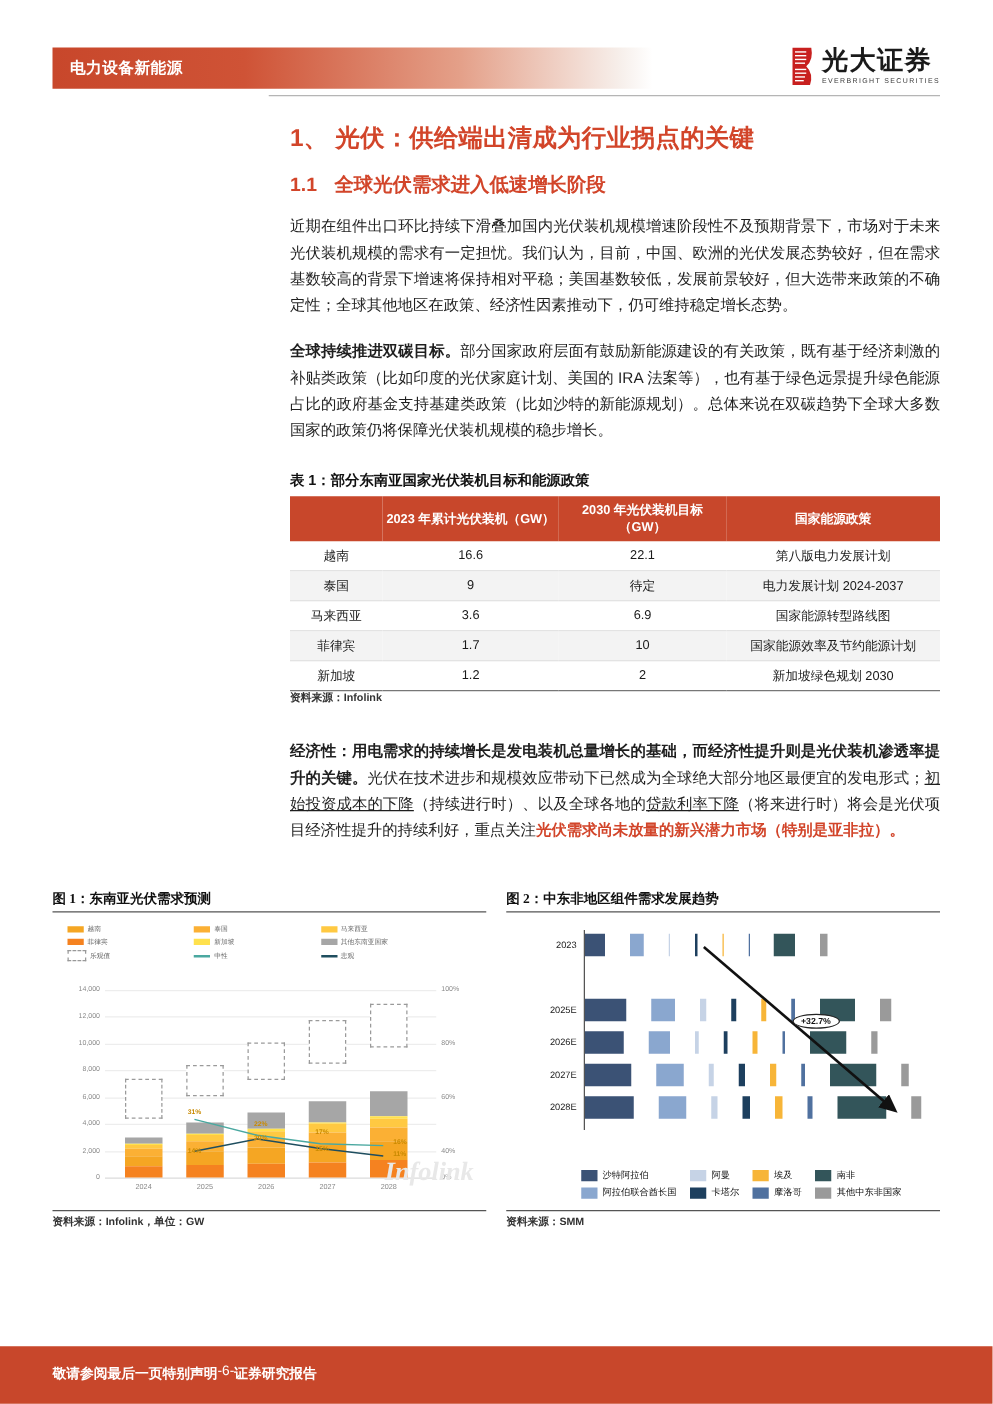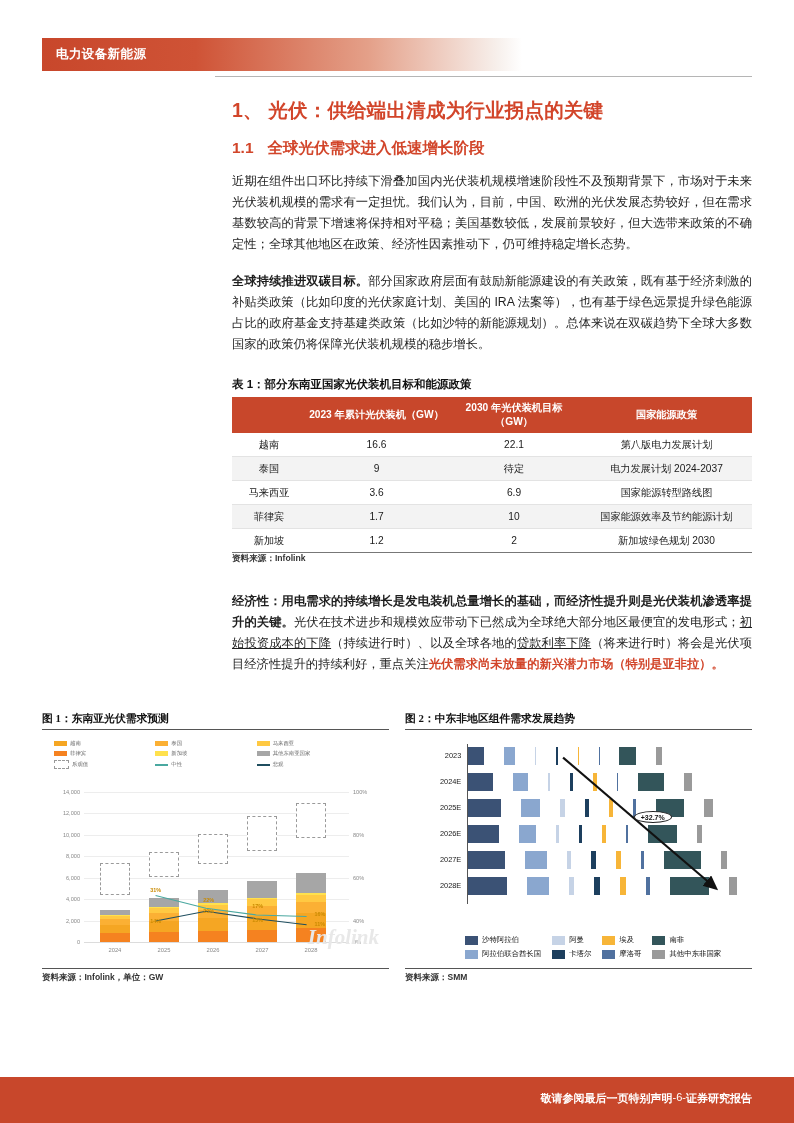--- a/index.html
+++ b/index.html
@@ -323,32 +323,53 @@
     bottom: 0;
     height: 46px;
     background: #c8472b;
     color: #ffffff;
   }
   .footer-inner {
     position: absolute;
     left: 42px; right: 42px;
     top: 14px;
     display: flex;
-    justify-content: flex-end;
+    justify-content: flex-start;
     font-size: 11px;
     font-weight: bold;
   }
   .footer-pg { font-weight: normal; }
 </style>
 </head>
 <body>
 
 <div class="header">
   <div class="header-band">
     <span class="header-band-label">电力设备新能源</span>
+  </div>
+  <div class="logo-wrap">
+    <span class="logo-mark">
+      <svg width="19" height="30" viewBox="0 0 19 30" xmlns="http://www.w3.org/2000/svg">
+        <path d="M2 0 H17 Q19 10 13 15 Q19 21 16 30 H2 Z" fill="#c8201f"></path>
+        <g fill="#ffffff">
+          <rect x="4" y="3" width="9" height="1.1"></rect>
+          <rect x="4" y="6" width="9" height="1.1"></rect>
+          <rect x="4" y="9" width="9" height="1.1"></rect>
+          <rect x="4" y="12" width="8" height="1.1"></rect>
+          <rect x="4" y="17" width="9" height="1.1"></rect>
+          <rect x="4" y="20" width="9" height="1.1"></rect>
+          <rect x="4" y="23" width="8" height="1.1"></rect>
+          <rect x="4" y="26" width="7" height="1.1"></rect>
+        </g>
+      </svg>
+    </span>
+    <span>
+      <div class="logo-text-cn">光大证券</div>
+      <div class="logo-text-en">EVERBRIGHT SECURITIES</div>
+    </span>
   </div>
   <div class="header-rule"></div>
 </div>
 
 <div class="content">
 
   <h1 class="sec-title">1、 光伏：供给端出清成为行业拐点的关键</h1>
 
   <h2 class="sub-title">
     <span class="num">1.1</span><span>全球光伏需求进入低速增长阶段</span>
@@ -586,31 +607,20 @@
           <span class="f2-seg" style="width:29.5%; background:#3b5275"></span>
           <span class="f2-seg" style="width:20.5%; background:#8aa7cf"></span>
           <span class="f2-seg" style="width:2.3%; background:#c6d3e6"></span>
           <span class="f2-seg" style="width:3.4%; background:#1d3f5e"></span>
           <span class="f2-seg" style="width:1.1%; background:#f7b538"></span>
           <span class="f2-seg" style="width:1.1%; background:#50719f"></span>
           <span class="f2-seg" style="width:31.8%; background:#33555a"></span>
           <span class="f2-seg" style="width:10.3%; background:#9a9a9a"></span>
         </div>
 
-        <div class="f2-row" style="top:29px; left:1.3px; width:83%;">
-          <span class="f2-rowlabel">2024E</span>
-          <span class="f2-seg" style="width:29.3%; background:#3b5275"></span>
-          <span class="f2-seg" style="width:18.7%; background:#8aa7cf"></span>
-          <span class="f2-seg" style="width:2.4%; background:#c6d3e6"></span>
-          <span class="f2-seg" style="width:3.3%; background:#1d3f5e"></span>
-          <span class="f2-seg" style="width:4.9%; background:#f7b538"></span>
-          <span class="f2-seg" style="width:1.6%; background:#50719f"></span>
-          <span class="f2-seg" style="width:30.1%; background:#33555a"></span>
-          <span class="f2-seg" style="width:9.7%; background:#9a9a9a"></span>
-        </div>
 
         <div class="f2-row" style="top:55px; left:1.3px; width:91%;">
           <span class="f2-rowlabel">2025E</span>
           <span class="f2-seg" style="width:31.4%; background:#3b5275"></span>
           <span class="f2-seg" style="width:18.3%; background:#8aa7cf"></span>
           <span class="f2-seg" style="width:4.6%; background:#c6d3e6"></span>
           <span class="f2-seg" style="width:3.3%; background:#1d3f5e"></span>
           <span class="f2-seg" style="width:4.6%; background:#f7b538"></span>
           <span class="f2-seg" style="width:2.0%; background:#50719f"></span>
           <span class="f2-seg" style="width:27.5%; background:#33555a"></span>

